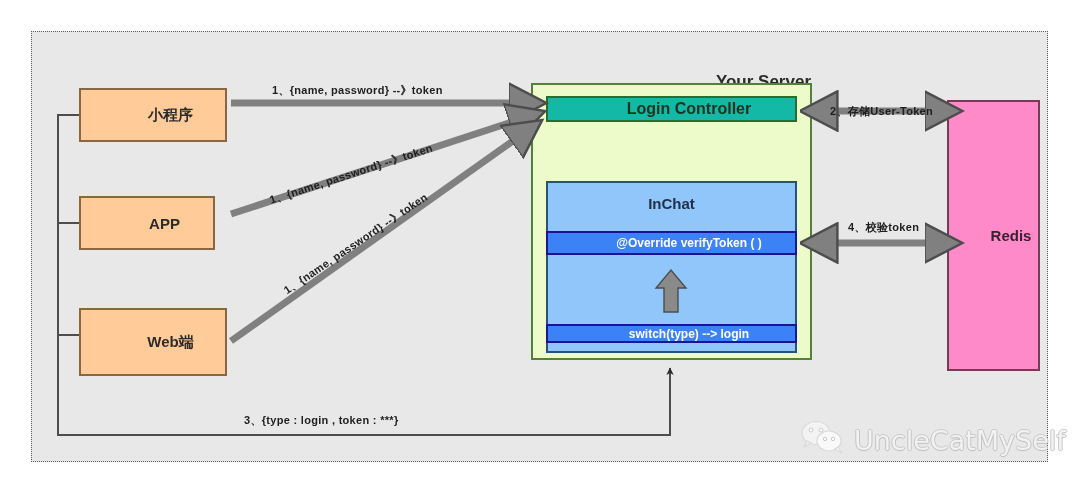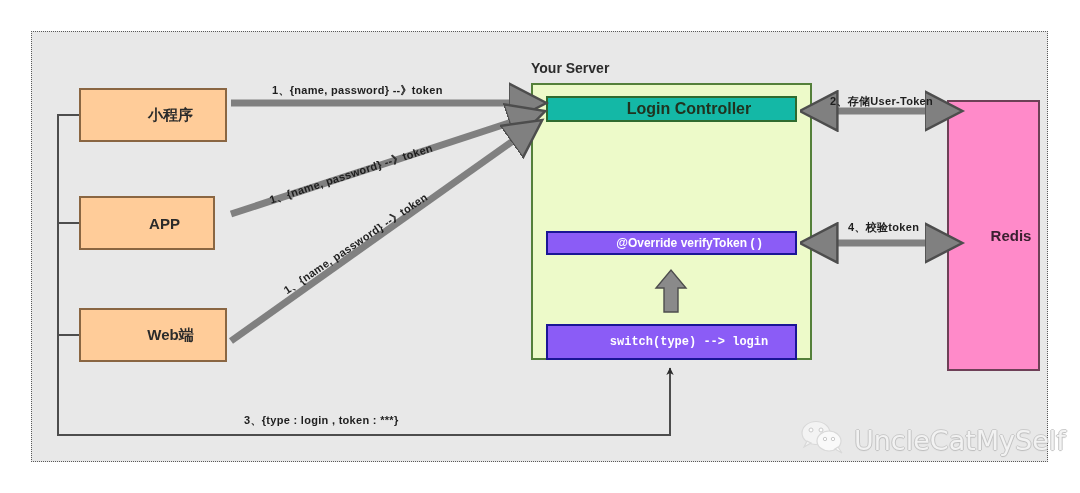--- a/index.html
+++ b/index.html
@@ -43,23 +43,24 @@
   }
   .server-outer {
     background: #edfac9;
     border: 2px solid #54803a;
     box-sizing: border-box;
     position: absolute;
   }
   .server-title {
     position: absolute;
     font-weight: bold;
-    font-size: 14px;
+    font-size: 17px;
     color: #2b2b2b;
-    text-align: left;
+    text-align: right;
+    margin-top: 12px;
   }
   .login-controller {
     background: #14b8a6;
     border: 2px solid #2f6b2f;
     color: #20331f;
     font-weight: bold;
     font-size: 16px;
   }
   .inchat-box {
     background: #91c6fb;
@@ -71,21 +72,21 @@
     position: absolute;
     left: 0;
     right: 0;
     top: 12px;
     text-align: center;
     font-weight: bold;
     font-size: 15px;
     color: #22304a;
   }
   .code-bar {
-    background: #8b5cf6;
+    background: #3b82f6;
     border: 2px solid #1a1596;
     color: #ffffff;
     font-weight: bold;
     font-size: 12px;
   }
   .redis-box {
     background: #ff8ac9;
     border: 2px solid #6e4057;
     color: #3a2030;
     font-weight: bold;
@@ -132,38 +133,41 @@
   <div id="diagram-frame"></div>
 
   <div class="node client-box" style="left:79px; top:88px; width:148px; height:54px;">
     <span>小程序</span>
   </div>
 
   <div class="node client-box" style="left:79px; top:196px; width:136px; height:54px;">
     <span>APP</span>
   </div>
 
-  <div class="node client-box" style="left:79px; top:308px; width:148px; height:54px;">
+  <div class="node client-box" style="left:79px; top:308px; width:148px; height:68px;">
     <span>Web端</span>
   </div>
 
   <div class="server-title" style="left:531px; top:60px; width:280px;">Your Server</div>
 
   <div class="server-outer" style="left:531px; top:83px; width:281px; height:277px;"></div>
 
   <div class="node login-controller" style="left:546px; top:96px; width:251px; height:26px;">
     <span>Login Controller</span>
   </div>
 
+  <div class="inchat-box" style="left:546px; top:181px; width:251px; height:172px;">
+    <div class="inchat-title">InChat</div>
+  </div>
 
   <div class="node code-bar" style="left:546px; top:231px; width:251px; height:24px;">
     <span>@Override  verifyToken ( )</span>
   </div>
 
-  <div class="node code-bar" style="left:546px; top:324px; width:251px; height:36px;font-family:Liberation Mono, monospace;">
+  <div class="node code-bar" style="left:546px; top:324px; width:251px; height:19px;">
     <span>switch(type)  --&gt; login</span>
   </div>
 
   <div class="node redis-box" style="left:947px; top:100px; width:93px; height:271px;">
     <span>Redis</span>
   </div>
 
   <svg class="overlay">
     <defs>
       <marker id="fatArrow" markerWidth="6" markerHeight="6" refX="2.2" refY="3" orient="auto" markerUnits="strokeWidth">
@@ -193,21 +197,21 @@
     <line x1="58" y1="223" x2="79" y2="223" stroke="#4d4d4d" stroke-width="2"></line>
     <line x1="58" y1="335" x2="79" y2="335" stroke="#4d4d4d" stroke-width="2"></line>
   </svg>
 
   <div class="edge-label" style="left:272px; top:83px;">1、{name, password} --》token</div>
 
   <div class="edge-label" style="left:270px; top:193px; transform: rotate(-18deg); transform-origin: left center;">1、{name, password} --》token</div>
 
   <div class="edge-label" style="left:285px; top:284px; transform: rotate(-34deg); transform-origin: left center;">1、{name, password} --》token</div>
 
-  <div class="edge-label" style="left:830px; top:94px;">2、存储User-Token</div>
+  <div class="edge-label" style="left:830px; top:104px;">2、存储User-Token</div>
 
   <div class="edge-label" style="left:848px; top:220px;">4、校验token</div>
 
   <div class="edge-label" style="left:244px; top:413px;">3、{type : login , token : ***}</div>
 
   <div class="watermark">
     <svg width="46" height="36" viewBox="0 0 46 36">
       <ellipse cx="16" cy="13" rx="14" ry="11.5" fill="#f4f4f4" stroke="#d8d8d8" stroke-width="1.2"></ellipse>
       <path d="M7,21 L4,27 L11,23 z" fill="#f4f4f4" stroke="#d8d8d8" stroke-width="1.2"></path>
       <circle cx="11" cy="10" r="2" fill="#ffffff" stroke="#c8c8c8" stroke-width="1"></circle>

